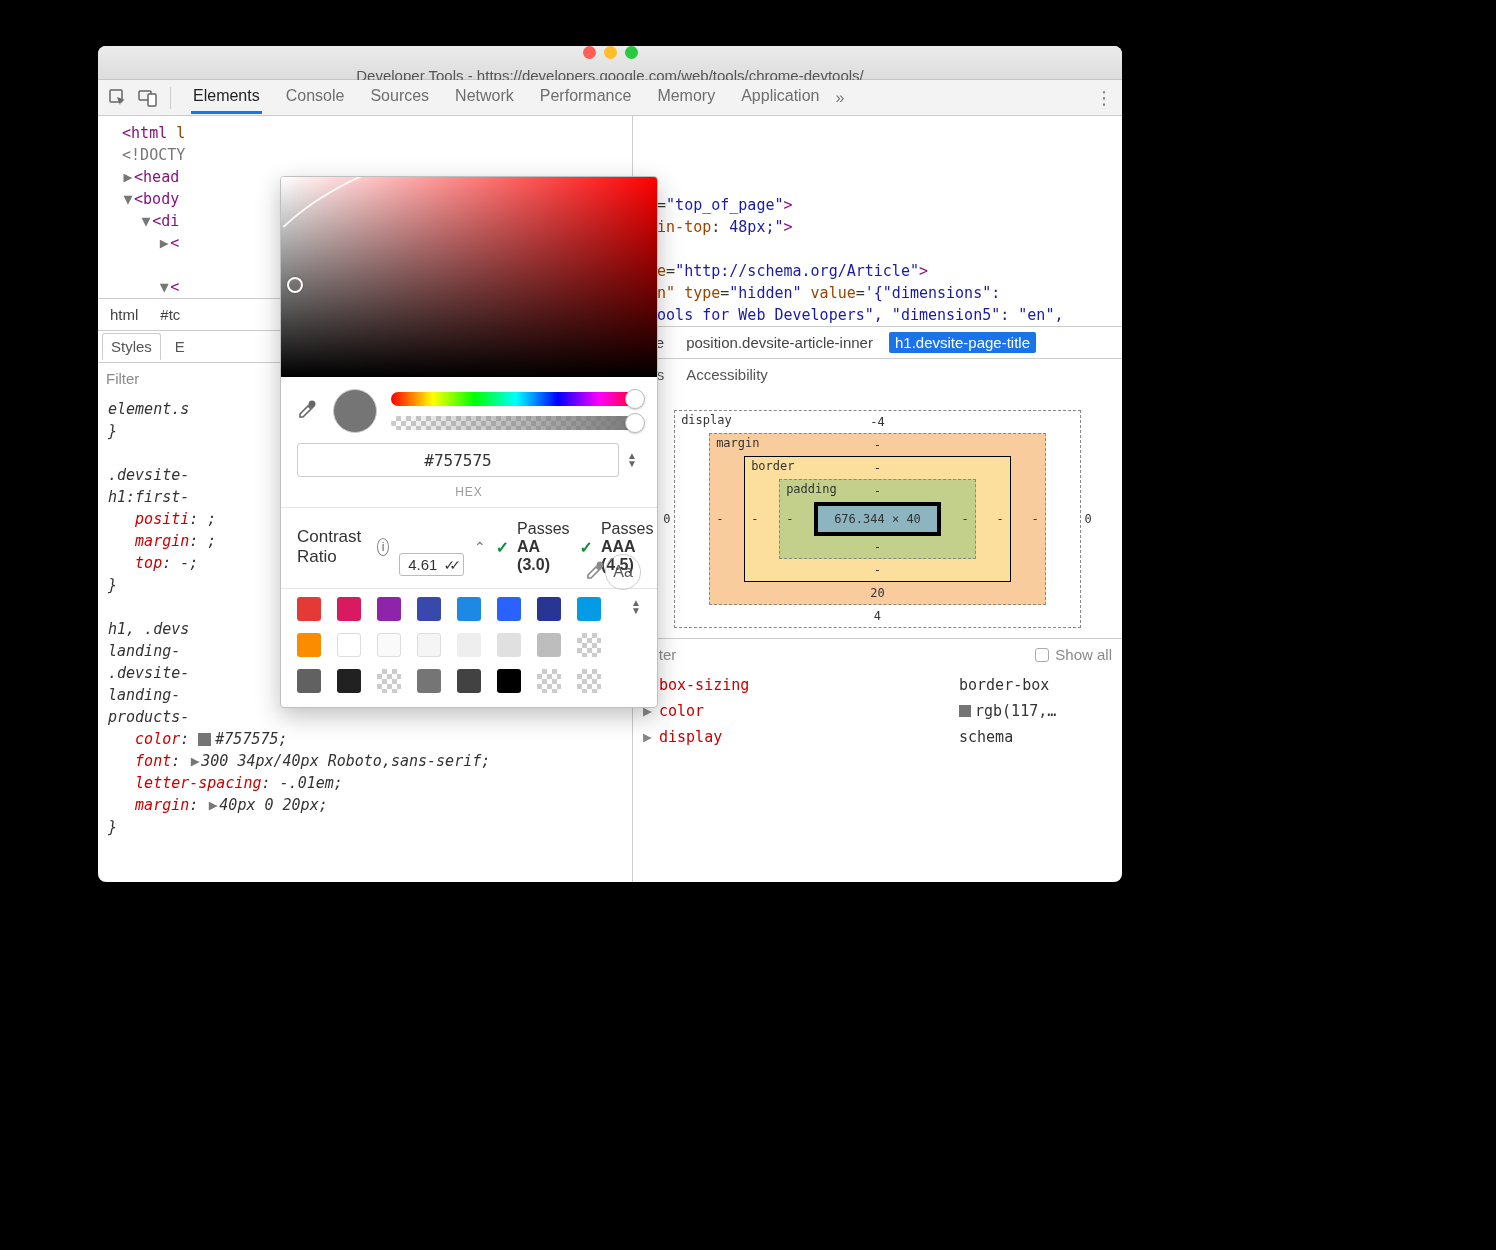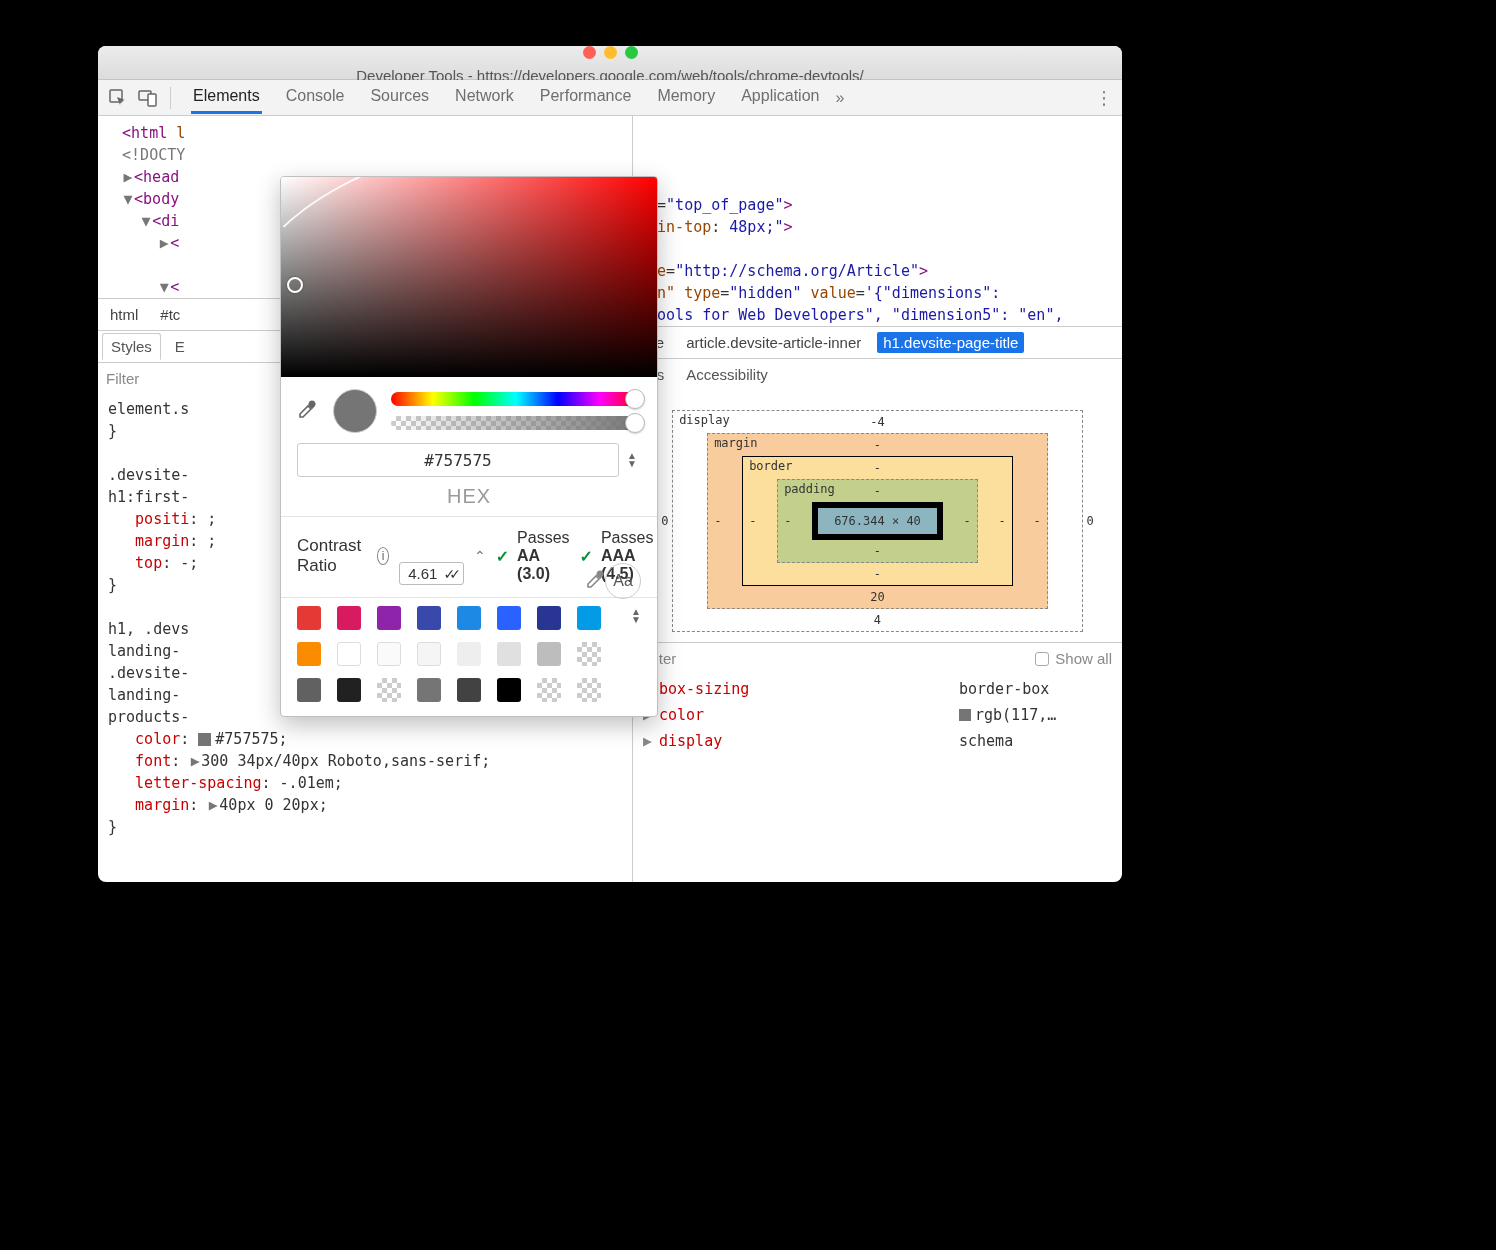--- a/index.html
+++ b/index.html
@@ -73,34 +73,34 @@
   .sidetabs .st { padding:4px 8px;}
   .sidetabs .st.active { background:#fff; border:1px solid #ccc; border-bottom:1px solid #fff; border-radius:3px 3px 0 0;}
   .filterrow {
     border-top:1px solid #ccc; height:32px; display:flex; align-items:center; padding:0 8px;
     color:#8a8a8a; font-size:15px; gap:10px;
   }
   .filterrow .spacer{flex:1;}
   .plus{font-size:20px; color:#777;}
   .styles {
     flex:1; overflow:hidden; font-family: Menlo, Consolas, monospace; font-size:15px; line-height:22px;
-    padding: 4px 10px; color:#333; white-space: pre;
+    padding: 4px 10px; color:#333; white-space: pre; font-style: italic;
   }
   .styles .link{ float:right; color:#888; text-decoration:underline;}
   .prop{color:#c80000;} .val{color:#333;} .sel2{color:#333;}
   .swatch{display:inline-block;width:13px;height:13px;background:#757575;vertical-align:-2px;margin-right:4px;}
   .computed-top{ padding: 20px 20px 10px 20px; display:flex; justify-content:center;}
   .boxmodel{ position:relative; font-family: Menlo, Consolas, monospace; font-size:12px; color:#333;}
   .layer{ position:relative; padding:22px 34px; text-align:center;}
   .layer .lbl{ position:absolute; top:2px; left:6px; font-size:12px;}
   .pos{ border:1px dashed #888; }
   .mar{ background:#f9cc9d; border:1px dashed #888;}
   .bor{ background:#fddf9d; border:1px solid #000;}
   .pad{ background:#c3d08b; border:1px dashed #888;}
-  .cnt{ background:#8cb5c0; padding:6px 16px; border:6px solid #000000;}
+  .cnt{ background:#8cb5c0; padding:6px 16px; border:4px solid #000000;}
   .side{position:absolute; font-size:12px;}
   .side.t{top:4px; left:50%; transform:translateX(-50%);}
   .side.b{bottom:4px; left:50%; transform:translateX(-50%);}
   .side.l{left:6px; top:50%; transform:translateY(-50%);}
   .side.r{right:6px; top:50%; transform:translateY(-50%);}
   .cfilter{ border-top:1px solid #ccc; height:32px; display:flex; align-items:center; padding:0 10px; color:#8a8a8a; font-size:15px;}
   .cfilter .spacer{flex:1;}
   .chk{ width:14px; height:14px; border:1px solid #aaa; border-radius:3px; margin-right:6px;}
   .clist{ flex:1; overflow:hidden; font-family: Menlo, Consolas, monospace; font-size:15px; line-height:26px; padding:2px 10px;}
   .clist .crow{ display:flex; align-items:center;}
@@ -143,21 +143,21 @@
       linear-gradient(to right, rgba(117,117,117,0), rgba(117,117,117,1)),
       repeating-conic-gradient(#ccc 0 25%, #fff 0 50%) 0 0/10px 10px;
   }
   .slider .thumb{ position:absolute; right:-4px; top:-3px; width:20px; height:20px; background:#fff; border:1px solid #bbb; border-radius:50%; box-shadow:0 1px 2px rgba(0,0,0,.2);}
   .hexrow{ padding: 4px 16px 8px 16px; display:flex; align-items:center; gap:8px;}
   .hexrow input{
     flex:1; height:34px; border:1px solid #ccc; border-radius:3px; text-align:center;
     font-family: Menlo, Consolas, monospace; font-size:16px; color:#333;
   }
   .stepper{ width:14px; display:flex; flex-direction:column; font-size:10px; color:#666; line-height:8px;}
-  .hexlabel{ text-align:center; color:#9a9a9a; font-size:20px; letter-spacing:1px; padding-bottom:8px;}
+  .hexlabel{ text-align:center; color:#9a9a9a; font-size:12px; letter-spacing:1px; padding-bottom:8px;}
   .sect-sep{ border-top:1px solid #e4e4e4;}
   .contrast{
     padding:10px 16px 12px 16px; display:flex; gap:10px;
   }
   .contrast .hdr{ display:flex; align-items:center; gap:10px; font-size:17px; color:#333;}
   .ratio-badge{
     border:1px solid #bbb; border-radius:3px; padding:2px 8px; font-size:15px;
     display:flex; align-items:center; gap:6px;margin-top:35px;
   }
   .dblcheck{ letter-spacing:-6px; font-size:14px;}
@@ -271,21 +271,21 @@
           <div class="row"><span class="or">id</span>=<span class="bl">"top_of_page"</span><span class="pu">&gt;</span></div>
           <div class="row"><span class="or">rgin-top</span>: <span class="bl">48px;"</span><span class="pu">&gt;</span></div>
           <div class="row"><span>er</span></div>
           <div class="row"></div>
           <div class="row"><span class="or">ype</span>=<span class="bl">"http://schema.org/Article"</span><span class="pu">&gt;</span></div>
           <div class="row"><span class="or">son"</span> <span class="or">type</span>=<span class="bl">"hidden"</span> <span class="or">value</span>=<span class="bl">'{"dimensions":</span></div>
           <div class="row"><span class="bl">"Tools for Web Developers", "dimension5": "en",</span></div>
         </div>
       <div class="breadcrumb" id="breadcrumb-right">
           <span class="crumb">cle</span>
-          <span class="crumb">article.devsite-article-inner</span>
+          <span class="crumb">position.devsite-article-inner</span>
           <span class="crumb sel">h1.devsite-page-title</span>
         </div>
       <div class="sidetabs">
         <span class="st">ies</span>
         <span class="st">Accessibility</span>
       </div>
       <div class="computed-top">
         <div class="boxmodel">
           <div class="layer pos">
             <span class="lbl">display</span>

